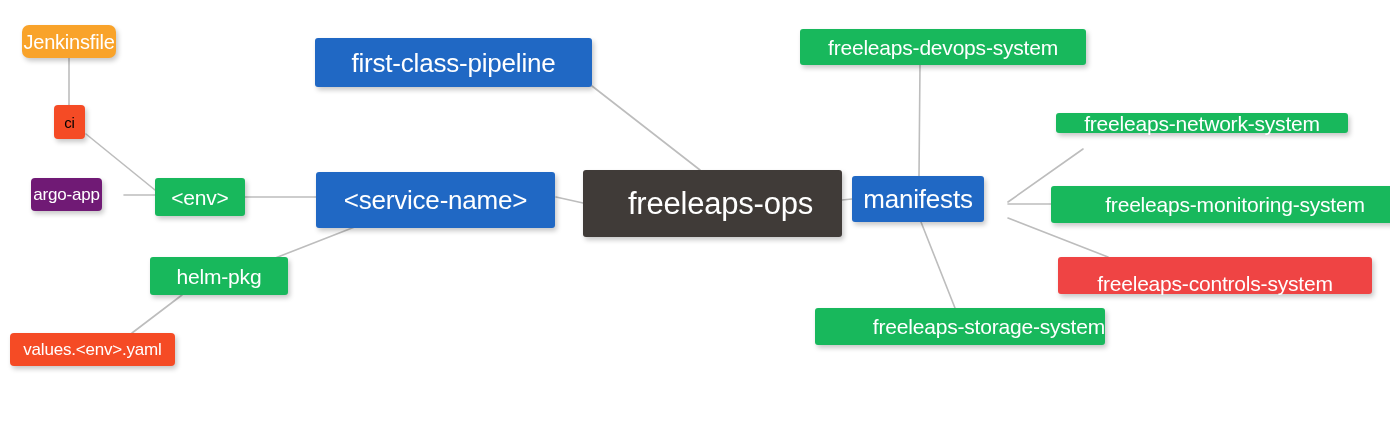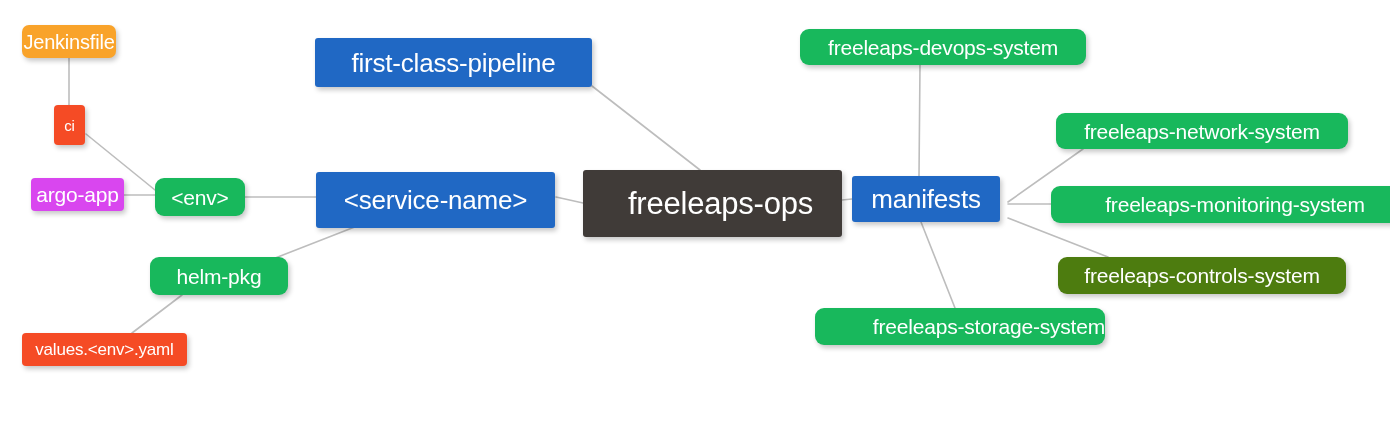--- a/index.html
+++ b/index.html
@@ -40,21 +40,21 @@
     border-radius: 3px;
     font-size: 31px;
     padding-left: 16px;
   }
   .n-blue {
     background: #2068C4;
     border-radius: 3px;
   }
   .n-green {
     background: #18B85C;
-    border-radius: 9px;
+    border-radius: 3px;
   }
   .n-orange {
     background: #F9A32A;
     border-radius: 7px;
   }
   .n-red {
     background: #F54B25;
     border-radius: 4px;
   }
 </style>
@@ -83,51 +83,51 @@
   <div id="node-layer">
       <div class="node n-root" style="left: 583px; top: 170px; width: 259px; height: 67px; font-size: 31px; background: rgb(64, 59, 56); color: rgb(255, 255, 255);">
         <span>freeleaps-ops</span>
       </div>
       <div class="node n-blue" style="left: 316px; top: 172px; width: 239px; height: 56px; font-size: 26px; background: rgb(32, 104, 196); color: rgb(255, 255, 255);">
         <span>&lt;service-name&gt;</span>
       </div>
       <div class="node n-blue" style="left: 315px; top: 38px; width: 277px; height: 49px; font-size: 26px; background: rgb(32, 104, 196); color: rgb(255, 255, 255); text-align: right;">
         <span>first-class-pipeline</span>
       </div>
-      <div class="node n-blue" style="left: 852px; top: 176px; width: 148px; height: 46px; font-size: 26px; background: rgb(32, 104, 196); color: rgb(255, 255, 255);">
+      <div class="node n-blue" style="left: 852px; top: 176px; width: 132px; height: 46px; font-size: 26px; background: rgb(32, 104, 196); color: rgb(255, 255, 255);">
         <span>manifests</span>
       </div>
       <div class="node n-green" style="left: 155px; top: 178px; width: 90px; height: 38px; font-size: 21px; background: rgb(24, 184, 92); color: rgb(255, 255, 255); justify-content: center;">
         <span>&lt;env&gt;</span>
       </div>
       <div class="node n-green" style="left: 150px; top: 257px; width: 138px; height: 38px; font-size: 21px; background: rgb(24, 184, 92); color: rgb(255, 255, 255);">
         <span>helm-pkg</span>
       </div>
       <div class="node n-orange" style="left: 22px; top: 25px; width: 94px; height: 33px; font-size: 20px; background: rgb(249, 163, 42); color: rgb(255, 255, 255);">
         <span>Jenkinsfile</span>
       </div>
-      <div class="node n-red" style="left: 54px; top: 105px; width: 31px; height: 40px; font-size: 15px; background: rgb(245, 75, 37); color: #ffffff;">
+      <div class="node n-red" style="left: 54px; top: 105px; width: 31px; height: 34px; font-size: 15px; background: rgb(245, 75, 37); color: #000000;">
         <span>ci</span>
       </div>
-      <div class="node n-red" style="left: 31px; top: 178px; width: 93px; height: 33px; font-size: 21px; background: #d946ef; color: rgb(255, 255, 255);">
+      <div class="node n-red" style="left: 31px; top: 178px; width: 71px; height: 33px; font-size: 17px; background: #701a75; color: rgb(255, 255, 255);">
         <span>argo-app</span>
       </div>
-      <div class="node n-red" style="left: 10px; top: 333px; width: 165px; height: 33px; font-size: 17px; background: rgb(245, 75, 37); color: rgb(255, 255, 255); margin-left: 12px;">
+      <div class="node n-red" style="left: 10px; top: 333px; width: 165px; height: 33px; font-size: 17px; background: rgb(245, 75, 37); color: rgb(255, 255, 255);">
         <span>values.&lt;env&gt;.yaml</span>
       </div>
       <div class="node n-green" style="left: 800px; top: 29px; width: 286px; height: 36px; font-size: 21px; background: rgb(24, 184, 92); color: rgb(255, 255, 255);">
         <span>freeleaps-devops-system</span>
       </div>
-      <div class="node n-green" style="left: 1056px; top: 113px; width: 292px; height: 36px; font-size: 21px; background: rgb(24, 184, 92); color: rgb(255, 255, 255);">
+      <div class="node n-green" style="left: 1056px; top: 113px; width: 292px; height: 20px; font-size: 21px; background: rgb(24, 184, 92); color: rgb(255, 255, 255);">
         <span>freeleaps-network-system</span>
       </div>
       <div class="node n-green" style="left: 1051px; top: 186px; width: 368px; height: 37px; font-size: 21px; background: rgb(24, 184, 92); color: rgb(255, 255, 255);">
         <span>freeleaps-monitoring-system</span>
       </div>
-      <div class="node n-green" style="left: 1058px; top: 257px; width: 288px; height: 37px; font-size: 21px; background: #4d7c0f; color: rgb(255, 255, 255);">
+      <div class="node n-green" style="left: 1058px; top: 257px; width: 314px; height: 37px; font-size: 21px; background: #ef4444; color: rgb(255, 255, 255); align-items: flex-end;">
         <span>freeleaps-controls-system</span>
       </div>
       <div class="node n-green" style="left: 815px; top: 308px; width: 290px; height: 37px; font-size: 21px; background: rgb(24, 184, 92); color: rgb(255, 255, 255); justify-content: flex-end;">
         <span>freeleaps-storage-system</span>
       </div>
     </div>
 
 </div>
 
 </body></html>

